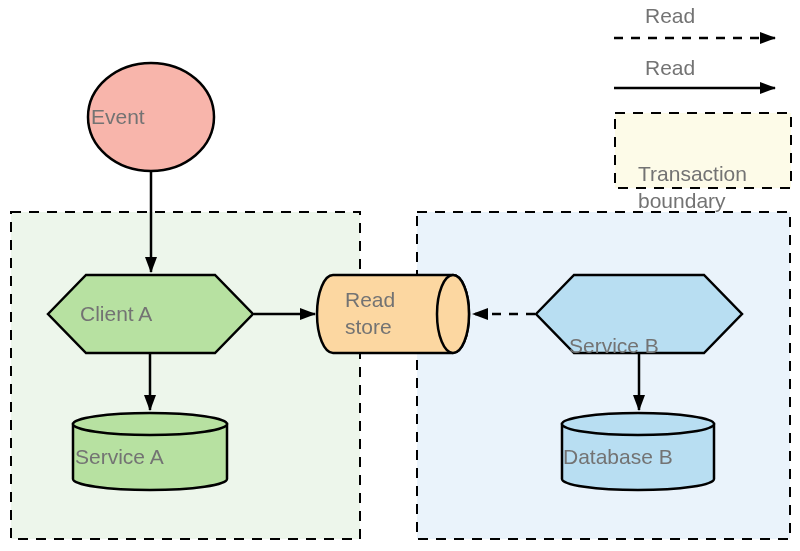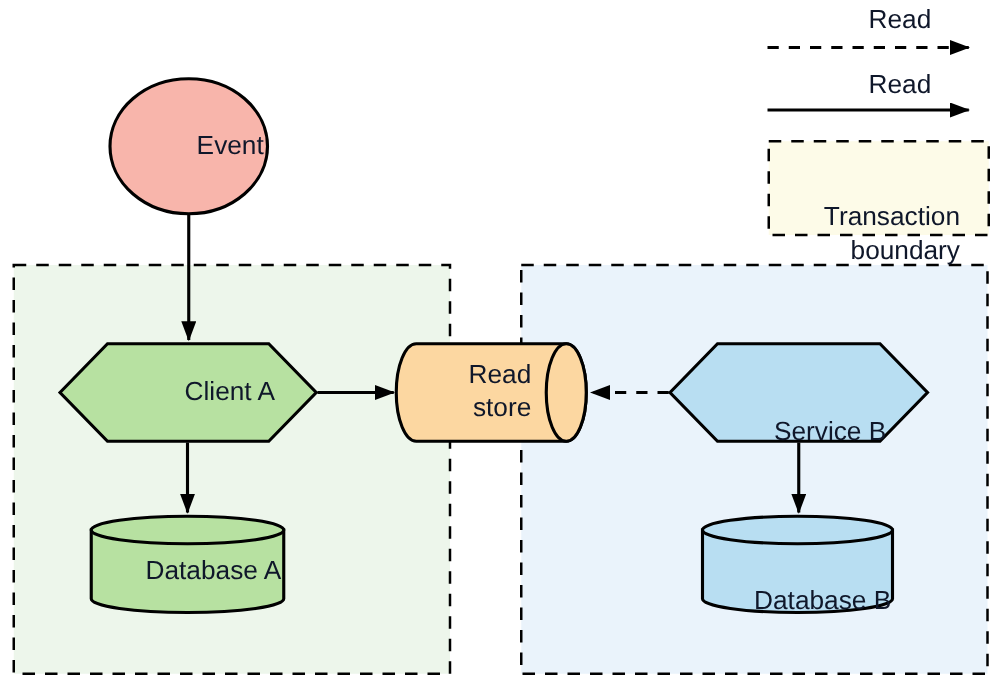--- a/index.html
+++ b/index.html
@@ -8,22 +8,22 @@
     width:800px; height:551px;
     background:#ffffff;
     font-family:"Liberation Sans", sans-serif;
     overflow:hidden;
   }
   .canvas svg { position:absolute; left:0; top:0; }
   .label {
     position:absolute;
     font-size:21px;
     line-height:26px;
-    color:#0f172a;
-    text-align:right;
+    color:#737373;
+    text-align:left;
     white-space:nowrap;
   }
   .label.wrap { white-space:normal; line-height:27px; }
 </style>
 </head>
 <body>
 
 <div class="canvas">
 
   <svg width="800" height="551" viewBox="0 0 800 551">
@@ -62,25 +62,25 @@
     <path d="M 562 424 L 562 479 A 76 11 0 0 0 714 479 L 714 424 Z" stroke="#000" stroke-width="2.5" fill="#b8def2"></path>
     <ellipse cx="638" cy="424" rx="76" ry="11" stroke="#000" stroke-width="2.5" fill="#b8def2"></ellipse>
   </svg>
 
   <div class="label" style="left:91px;  top:104px; width:120px;">Event</div>
 
   <div class="label" style="left:80px;  top:301px; width:140px;">Client A</div>
 
   <div class="label wrap" style="left:345px; top:286px; width:80px;">Read store</div>
 
-  <div class="label" style="left:75px;  top:444px; width:150px;">Database A</div>
+  <div class="label" style="left:75px;  top:444px; width:150px;">Service A</div>
 
   <div class="label" style="left:569px; top:301px; width:140px;margin-top:32px;">Service B</div>
 
-  <div class="label" style="left:563px; top:468px; width:150px;">Database B</div>
+  <div class="label" style="left:563px; top:444px; width:150px;">Database B</div>
 
   <div class="label" style="left:645px; top:3px; width:100px;">Read</div>
 
   <div class="label" style="left:645px; top:55px; width:100px;">Read</div>
 
   <div class="label wrap" style="left:638px; top:123px; width:130px;margin-top:37px;">Transaction boundary</div>
 
 </div>
 
 </body></html>

